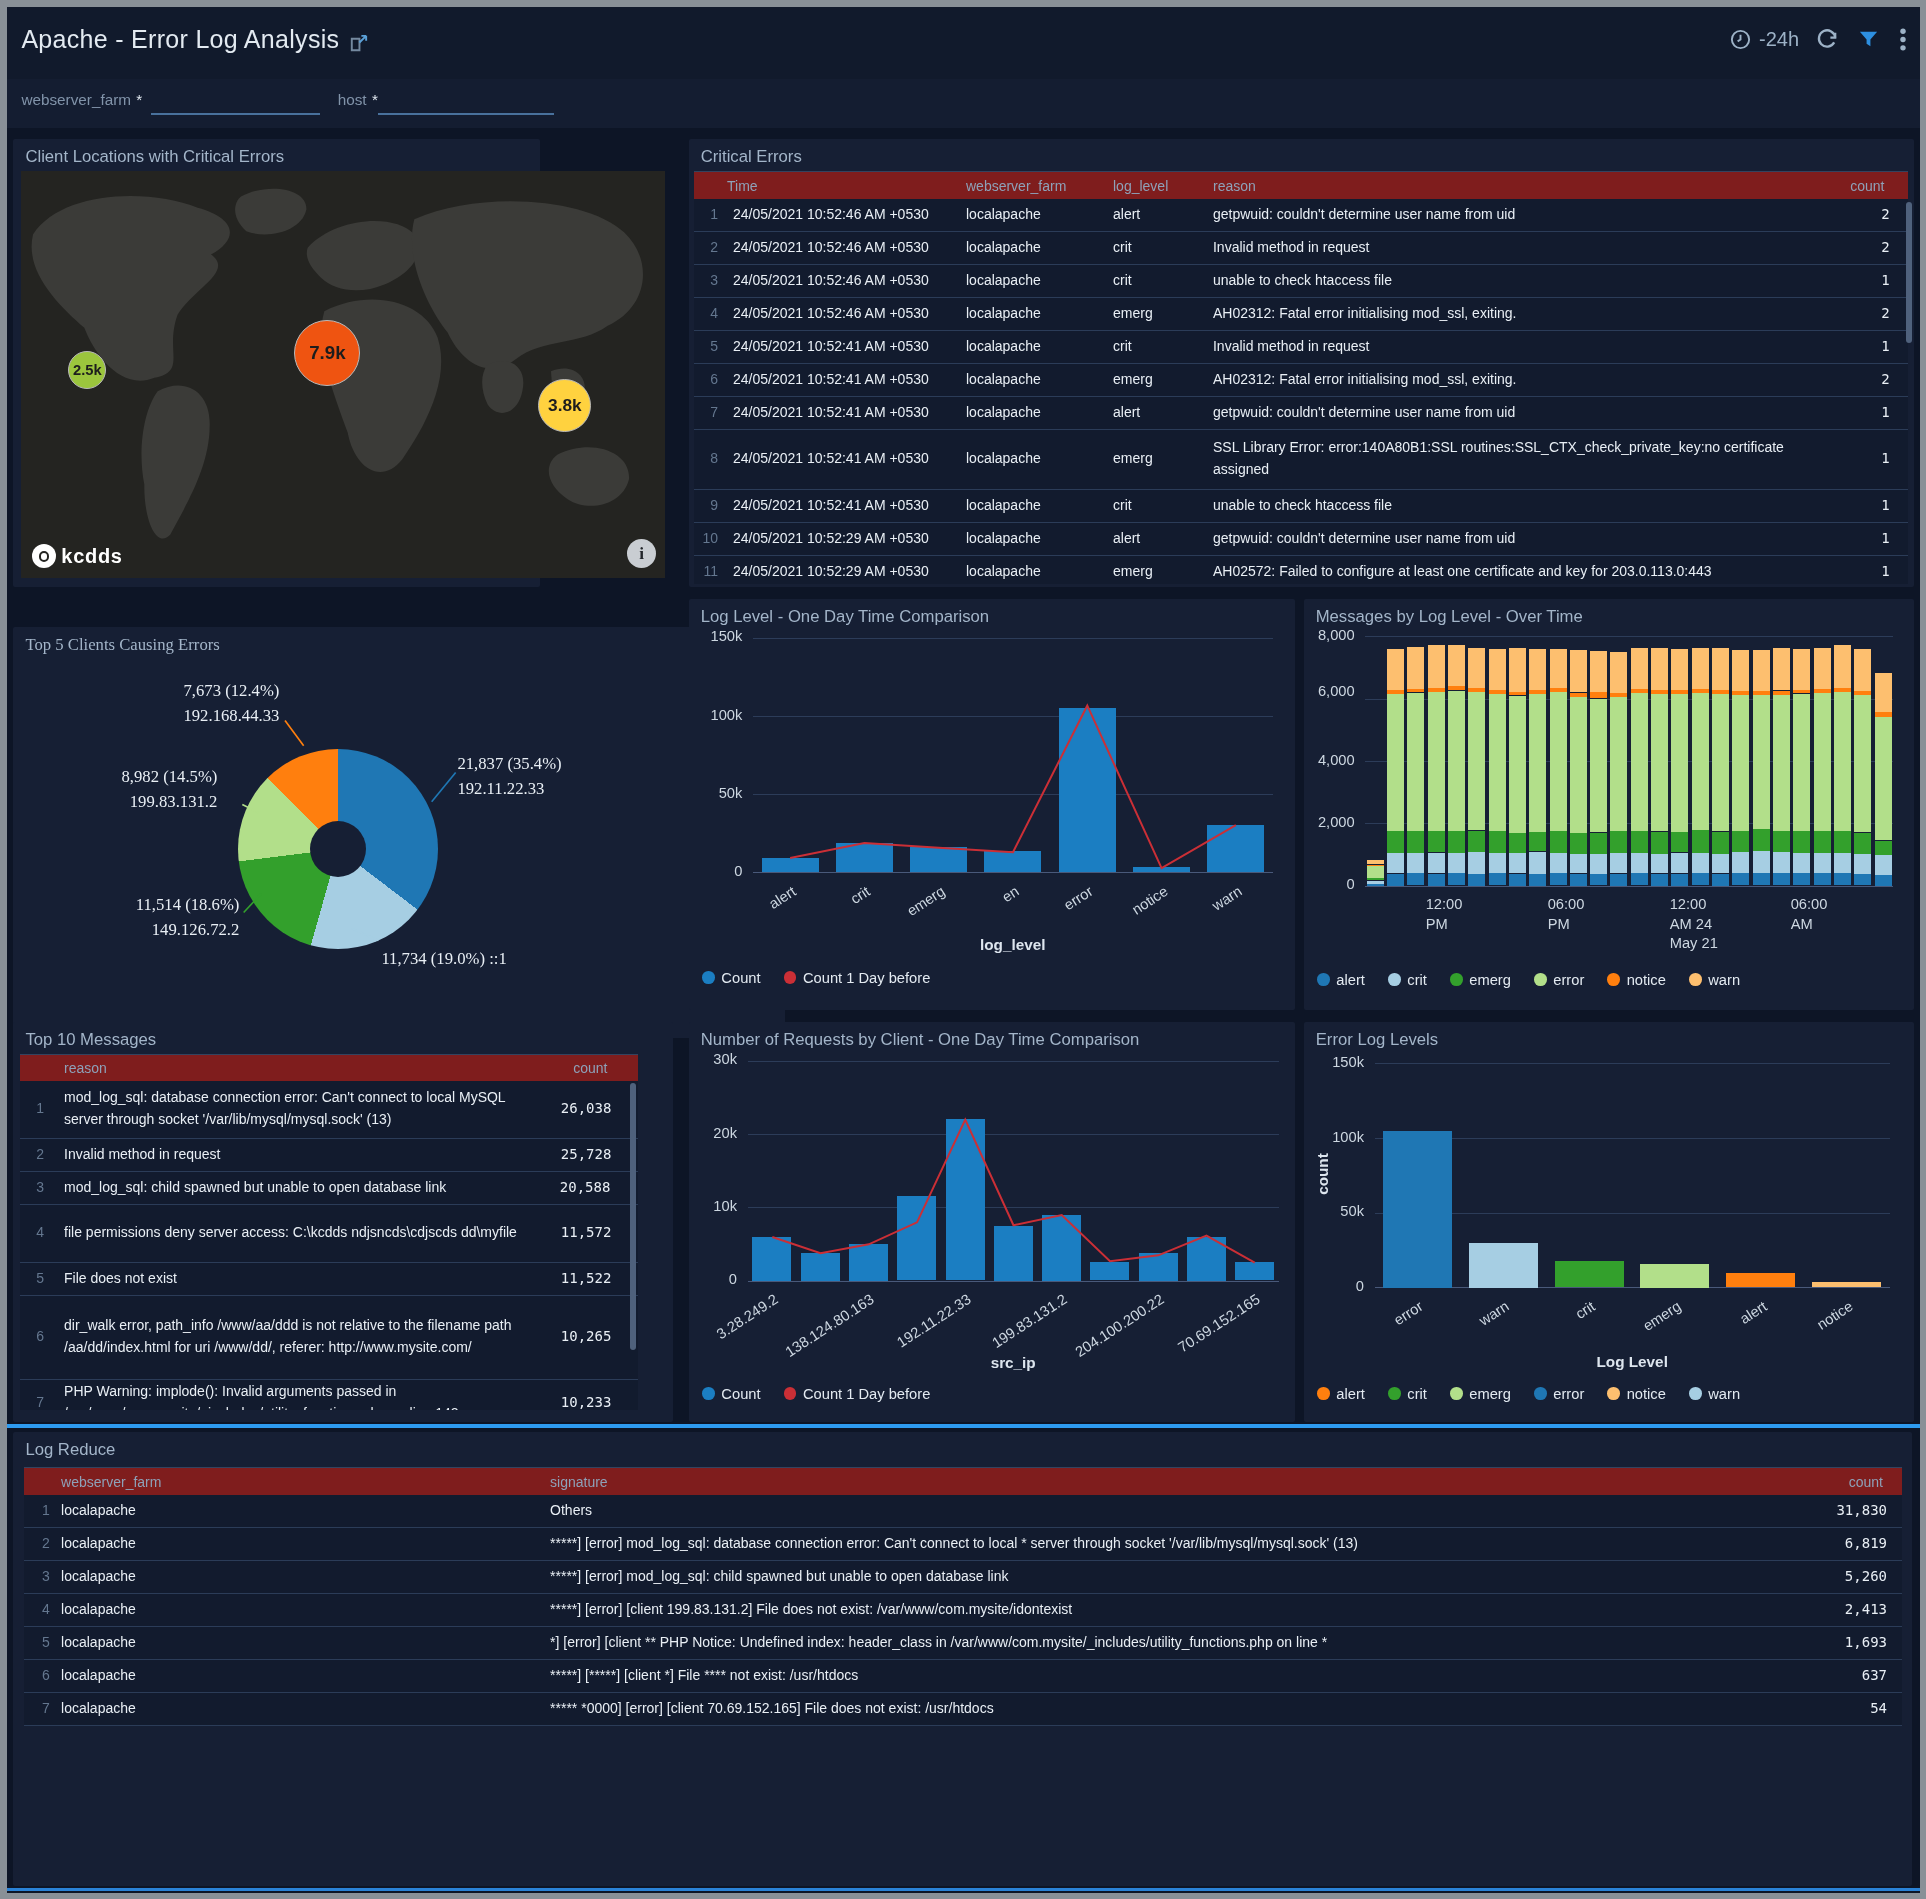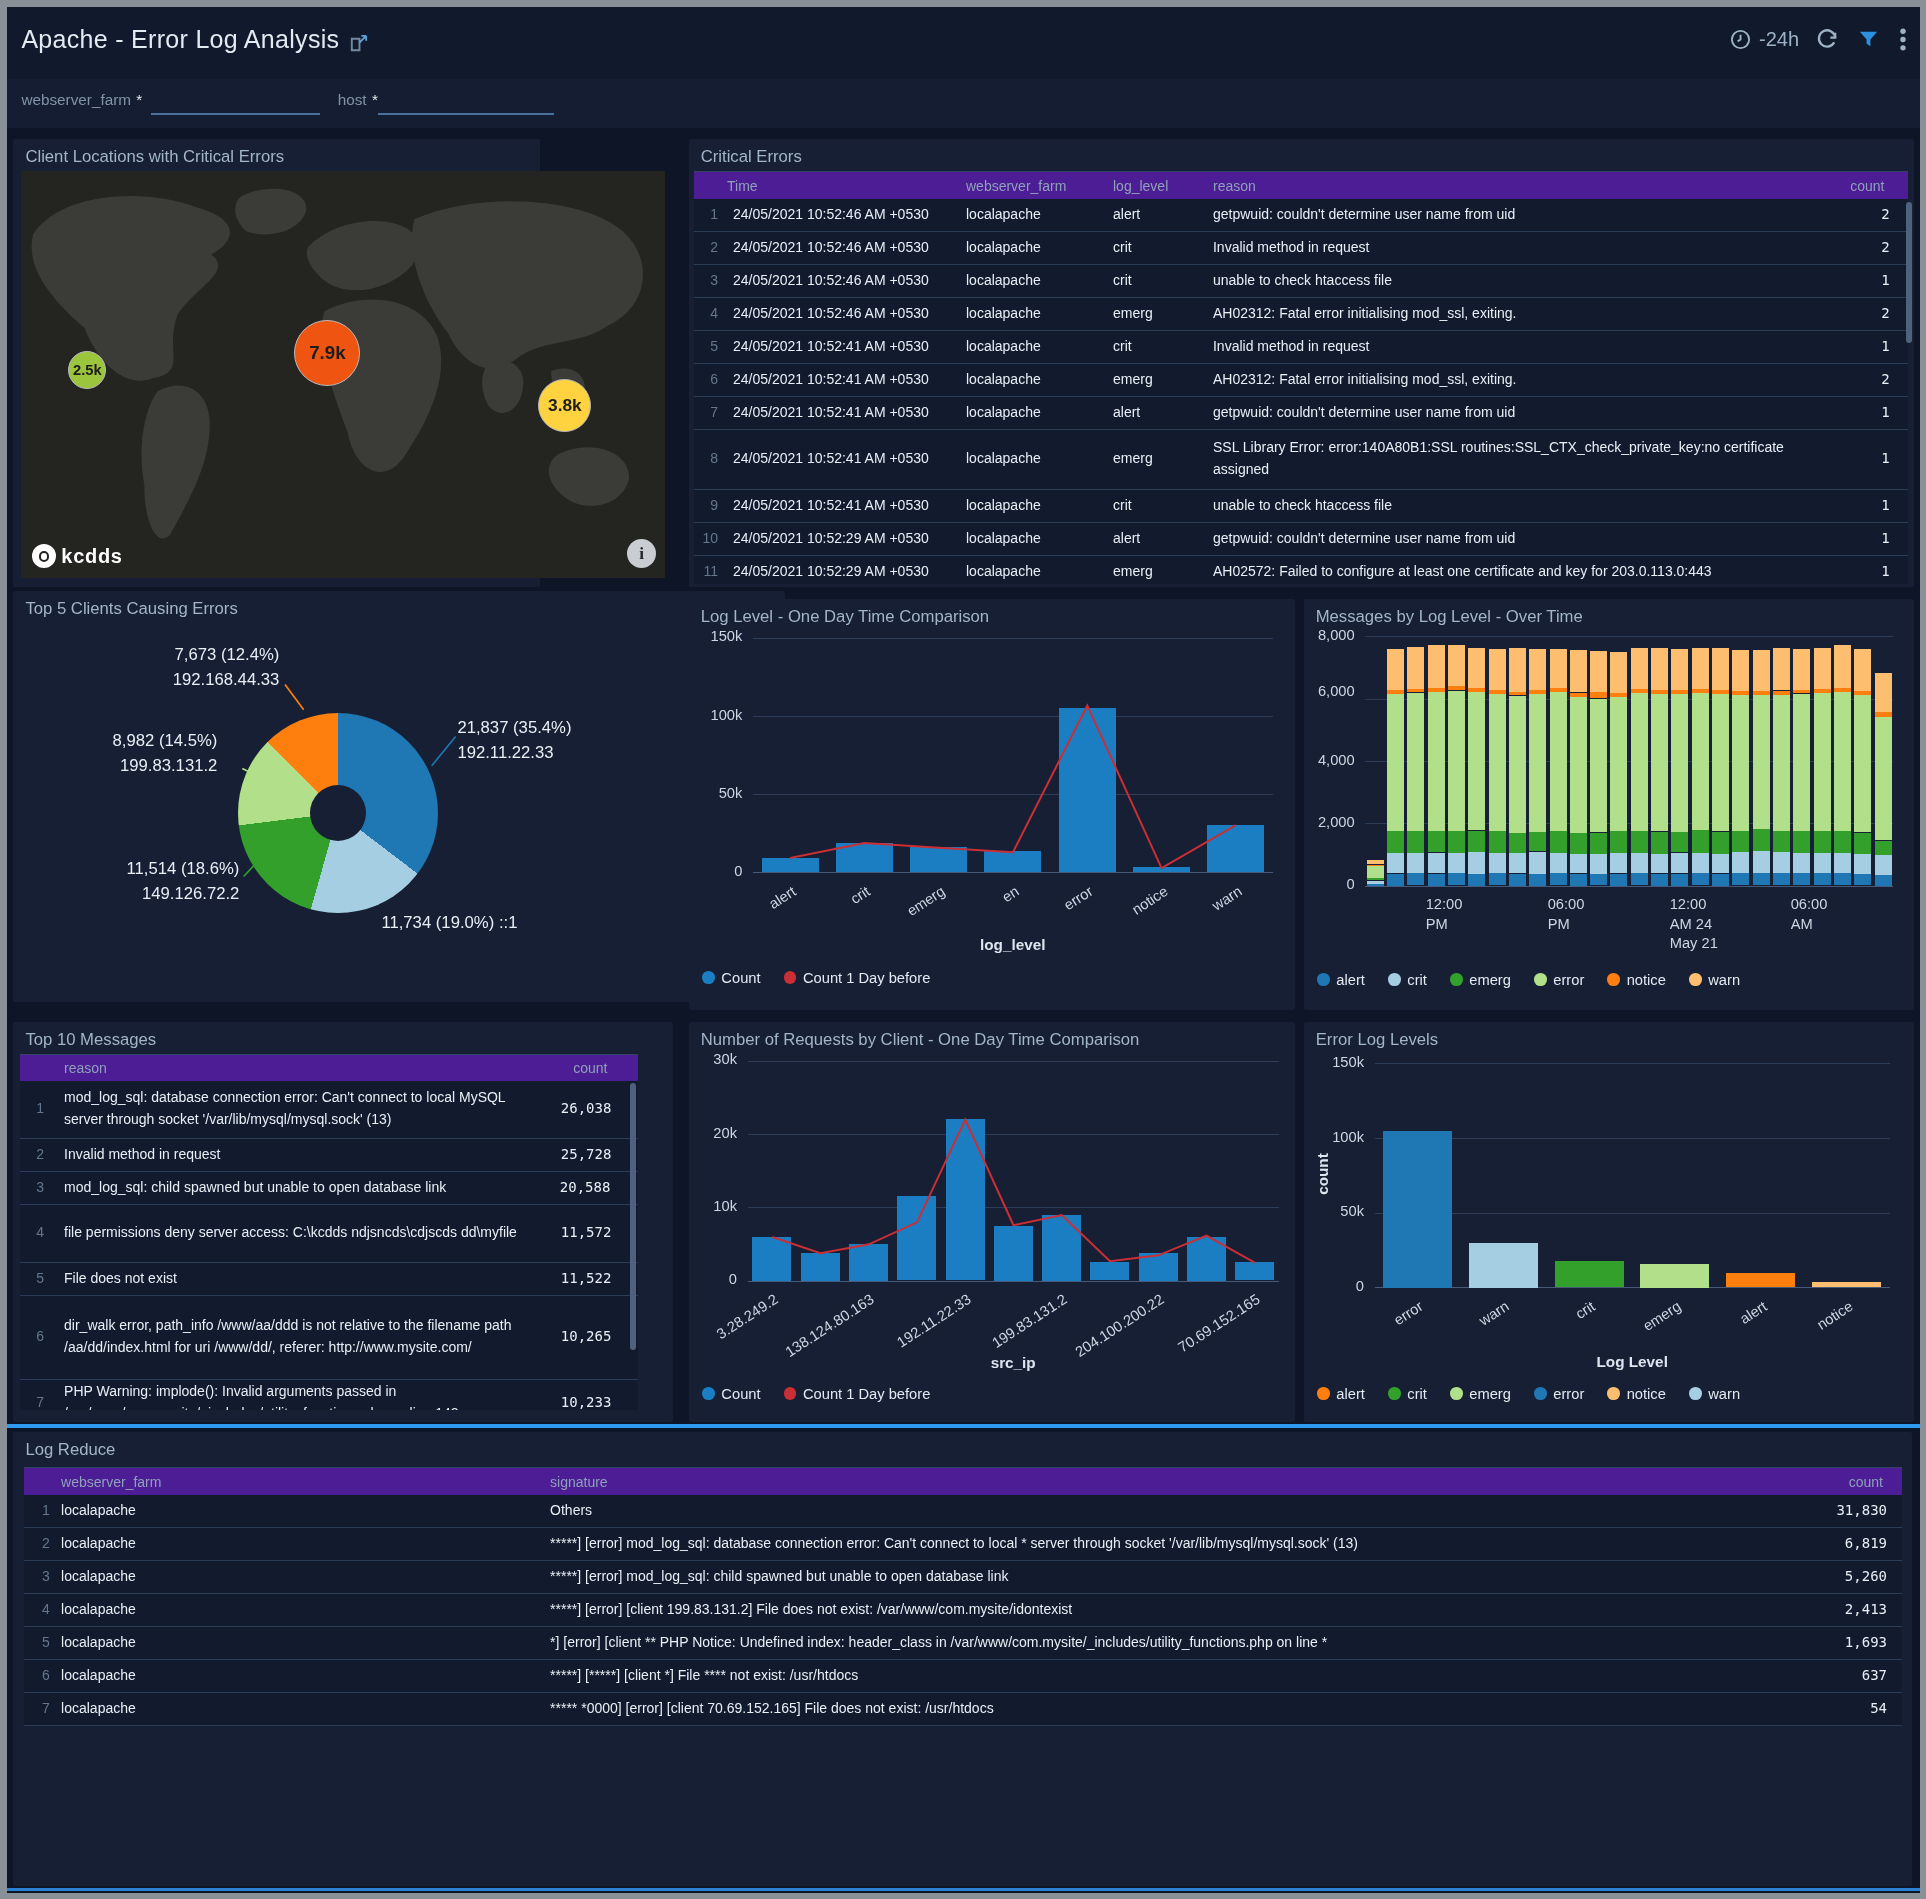--- a/index.html
+++ b/index.html
@@ -10,21 +10,21 @@
   .share-ic{position:absolute;left:340px;top:25px;width:23px;height:23px;}
   .hdr-right{position:absolute;right:10.7px;top:20px;display:flex;align-items:center;gap:17.3px;}
   .time-range{display:flex;align-items:center;gap:6.7px;color:#9db2c7;font-size:20px;}
   .filterbar{position:absolute;left:0;top:72px;width:100%;height:49px;background:#141d31;}
   .filt{position:absolute;top:12px;font-size:15.3px;color:#8193a9;}
   .filt b{color:#e3eaf1;font-weight:normal;margin-left:5.3px;}
   .filt-input{position:absolute;top:14.7px;height:17.3px;border:none;border-bottom:2px solid #49719c;background:transparent;color:#e3eaf1;font-size:14.7px;outline:none;}
   .panel{position:absolute;background:#161f34;border-radius:2px;}
   .ptitle{position:absolute;left:12px;top:8px;font-size:16.7px;color:#a3b5c9;}
   
-  .thead{position:absolute;background:#4c1d95;border-top:1.3px solid #33435f;border-bottom:1.3px solid #33435f;}
+  .thead{position:absolute;background:#7f1d1d;border-top:1.3px solid #33435f;border-bottom:1.3px solid #33435f;}
   .thead span{position:absolute;top:50%;transform:translateY(-50%);font-size:14px;color:#8ea1b8;}
   .trows{position:absolute;overflow:hidden;}
   .trow{position:relative;background:#121b2e;border-bottom:1.3px solid #2b3c58;}
   .cell{position:absolute;top:50%;transform:translateY(-50%);font-size:14px;color:#e9eff5;line-height:1.55;}
   .cnum{color:#64778f;text-align:right;}
   .ccount{font-family:"DejaVu Sans Mono",monospace;text-align:right;}
   .vthumb{position:absolute;width:6.7px;border-radius:3.3px;background:#4f617c;}
   
   .gridline{position:absolute;height:1.3px;background:#2c3c59;}
   .axisline{position:absolute;height:1.3px;background:#49597a;}
@@ -221,21 +221,21 @@
             <span class="cell " style="left:39px;">24/05/2021 10:52:29 AM +0530</span>
             <span class="cell " style="left:272px;">localapache</span>
             <span class="cell " style="left:419px;">emerg</span>
             <span class="cell " style="left:519px;right:80px;">AH02572: Failed to configure at least one certificate and key for 203.0.113.0:443</span>
             <span class="cell ccount" style="right:18.7px;width:60px;">1</span>
           </div>
         </div>
     <div class="vthumb" style="right:1.3px;top:63px;height:141px;"></div>
   </div>
 
-  <div class="panel" style="left:6.7px;top:584px;width:772px;height:411px;">
+  <div class="panel" style="left:6.7px;top:620px;width:772px;height:411px;font-family:Liberation Serif, serif;">
     <div class="ptitle">Top 5 Clients Causing Errors</div>
     <div id="donut-chart" style="position:absolute;left:0;top:0;width:660px;height:411px;">
           <div class="donut" style="left:225px;top:122px;width:200px;height:200px;background:conic-gradient(#1f77b4 0deg 127.32944606413994deg,#a6cee3 127.32944606413994deg 195.74927113702626deg,#33a02c 195.74927113702626deg 262.8862973760933deg,#b2df8a 262.8862973760933deg 315.2594752186589deg,#ff7f0e 315.2594752186589deg 360deg);"></div>
           <div class="donut-hole" style="left:297px;top:194px;width:56px;height:56px;"></div>
           <div class="dlabel" style="left:444px;top:124px;text-align:left;">21,837 (35.4%)<br>192.11.22.33</div>
           <div class="dlabel" style="left:368px;top:319px;text-align:left;">11,734 (19.0%) ::1</div>
           <div class="dlabel" style="left:93px;top:265px;width:133px;text-align:right;">11,514 (18.6%)<br>149.126.72.2</div>
           <div class="dlabel" style="left:71px;top:137px;width:133px;text-align:right;">8,982 (14.5%)<br>199.83.131.2</div>
           <div class="dlabel" style="left:133px;top:51px;width:133px;text-align:right;">7,673 (12.4%)<br>192.168.44.33</div>
           <svg class="lineSvg" style="left:0;top:0;" width="660" height="411" viewBox="0 0 990 616">

